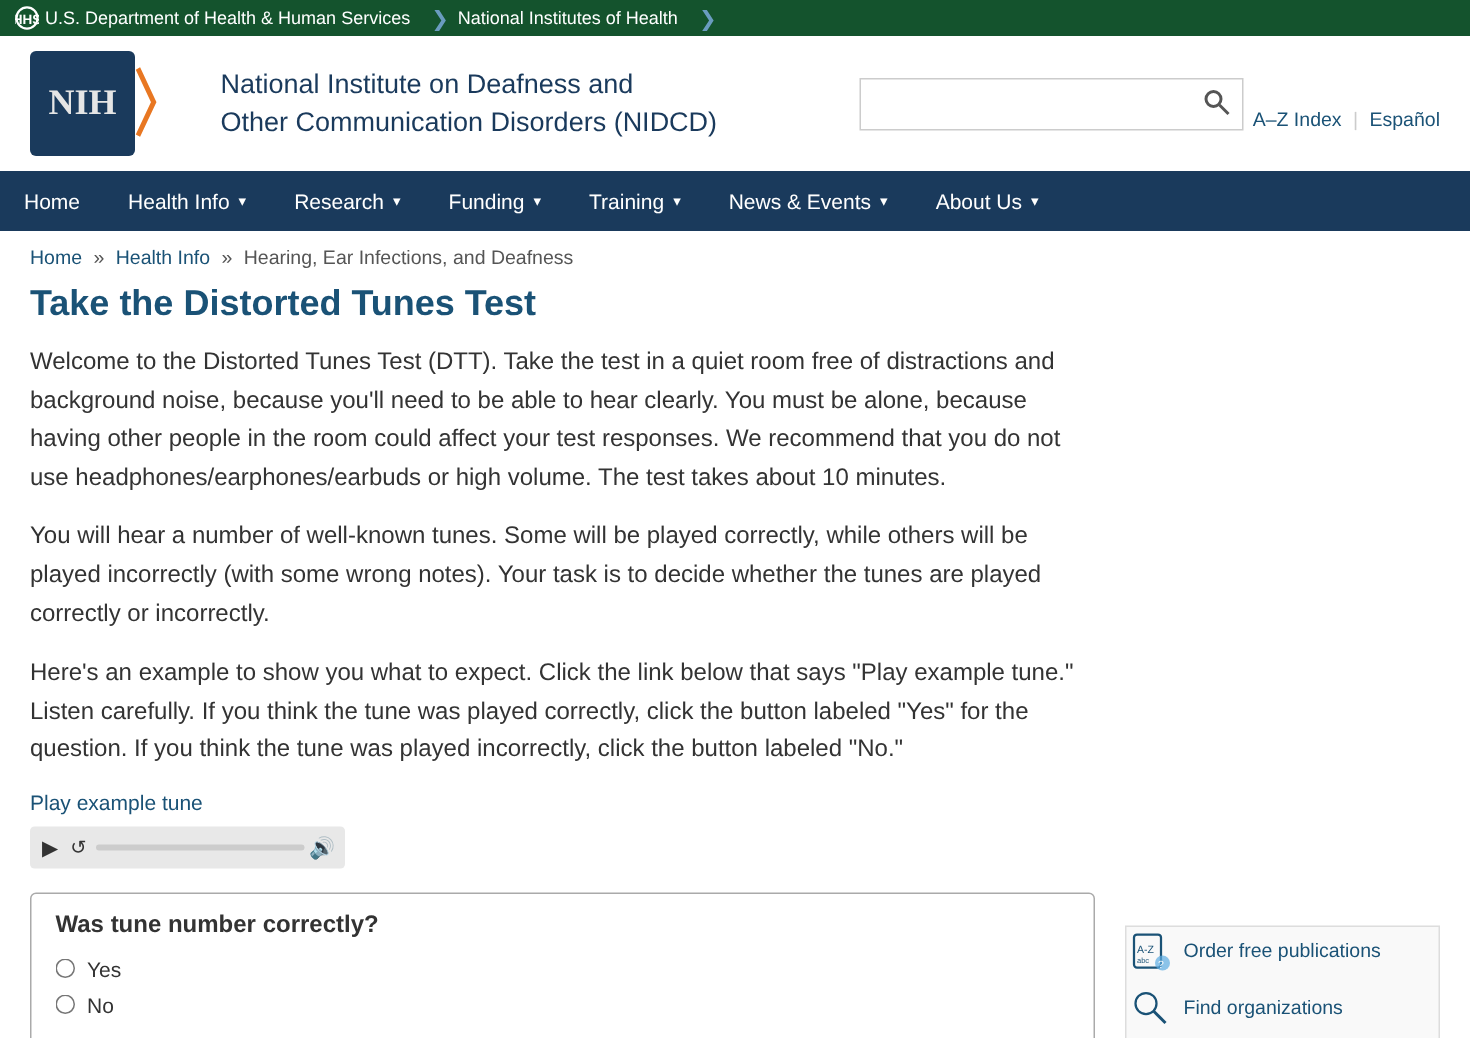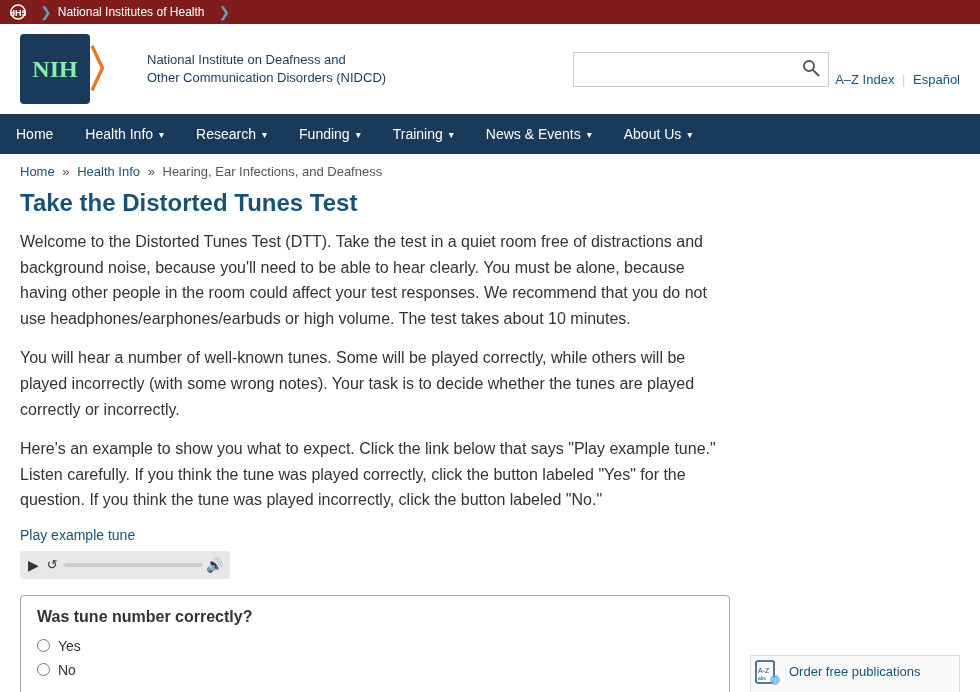--- a/index.html
+++ b/index.html
@@ -1,20 +1,20 @@
 <!DOCTYPE html>
 <html><head>
   <meta charset="utf-8">
   <style>
     * { margin: 0; padding: 0; box-sizing: border-box; }
     body { font-family: Arial, sans-serif; font-size: 14px; color: #333; background: #fff; width: 980px; }
 
     
     .top-bar {
-      background: #7f1d1d;
+      background: #14532d;
       color: #fff;
       font-size: 12px;
       padding: 4px 10px;
       display: flex;
       align-items: center;
       gap: 0;
     }
     .top-bar-item {
       display: flex;
       align-items: center;
@@ -44,34 +44,34 @@
       width: 70px;
       height: 70px;
       background: #1a3a5c;
       border-radius: 4px;
       display: flex;
       align-items: center;
       justify-content: center;
       position: relative;
     }
     .nih-text {
-      color: #86efac;
+      color: #e5e5e5;
       font-size: 24px;
       font-weight: bold;
       font-family: Georgia, serif;
     }
     .nih-bracket {
       color: #e87722;
       font-size: 50px;
       font-weight: bold;
       margin-left: -5px;
       line-height: 1;
     }
     .logo-title {
-      font-size: 13px;
+      font-size: 18px;
       color: #1a3a5c;
       font-weight: normal;
       line-height: 1.4;
     }
     .search-area {
       display: flex;
       flex-direction: row;
       align-items: flex-end;
       gap: 6px;
     }
@@ -251,20 +251,21 @@
   </style>
 </head>
 <body>
 
 <div class="top-bar">
   <div class="top-bar-item">
     <svg width="16" height="16" viewBox="0 0 16 16">
       <circle cx="8" cy="8" r="7" fill="none" stroke="#fff" stroke-width="1.5"></circle>
       <text x="8" y="12" text-anchor="middle" font-size="9" fill="#fff" font-weight="bold">HHS</text>
     </svg>
+    <span>U.S. Department of Health &amp; Human Services</span>
   </div>
   <span class="top-bar-chevron">❯</span>
   <div class="top-bar-item">
     <span>National Institutes of Health</span>
   </div>
   <span class="top-bar-chevron">❯</span>
 </div>
 
 <div class="header">
   <div class="logo-area">
@@ -369,15 +370,22 @@
       <a href="#" class="sidebar-link">
         <svg class="sidebar-icon" viewBox="0 0 28 28">
           <rect x="3" y="3" width="18" height="22" rx="2" fill="none" stroke="#1a5276" stroke-width="1.5"></rect>
           <text x="5" y="15" font-size="7" fill="#1a5276">A-Z</text>
           <text x="5" y="22" font-size="5" fill="#1a5276">abc</text>
           <circle cx="22" cy="22" r="5" fill="#5dade2" opacity="0.7"></circle>
           <text x="19" y="25" font-size="7" fill="#fff">?</text>
         </svg>
         <span>Order free publications</span>
       </a>
+      <a href="#" class="sidebar-link">
+        <svg class="sidebar-icon" viewBox="0 0 28 28">
+          <circle cx="11" cy="11" r="7" fill="none" stroke="#1a5276" stroke-width="1.5"></circle>
+          <line x1="16" y1="16" x2="24" y2="24" stroke="#1a5276" stroke-width="2"></line>
+        </svg>
+        <span>Find organizations</span>
+      </a>
     </div>
   </div>
 </div>
 
 </body></html>

